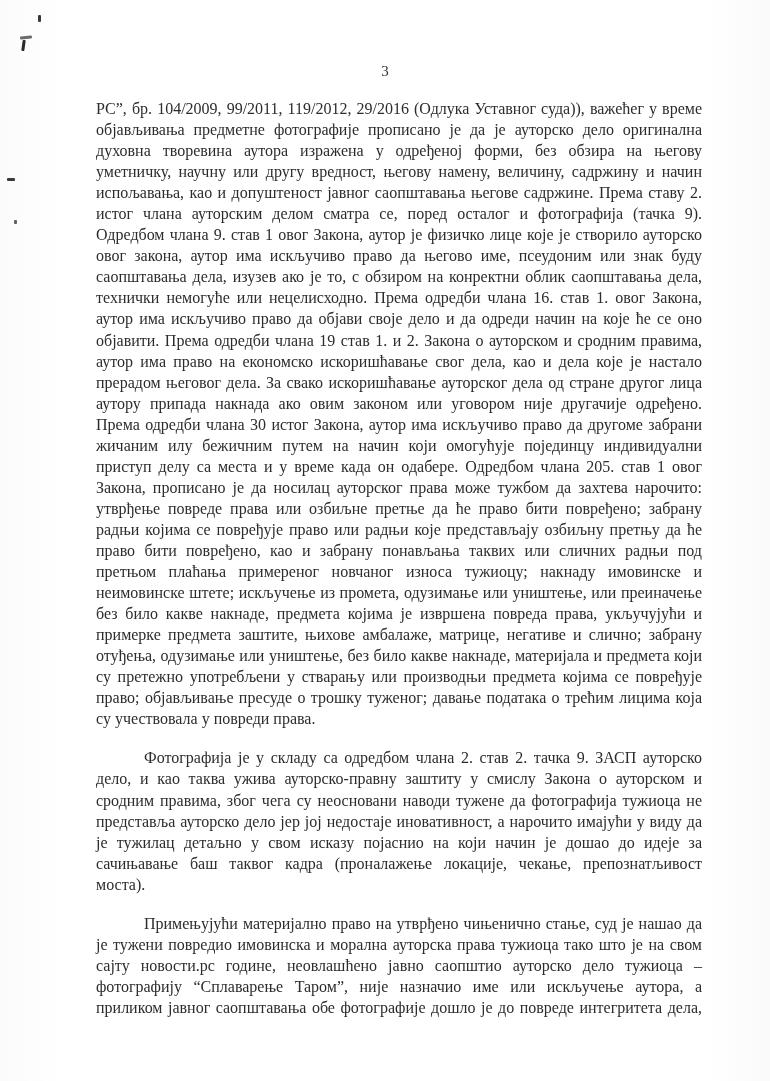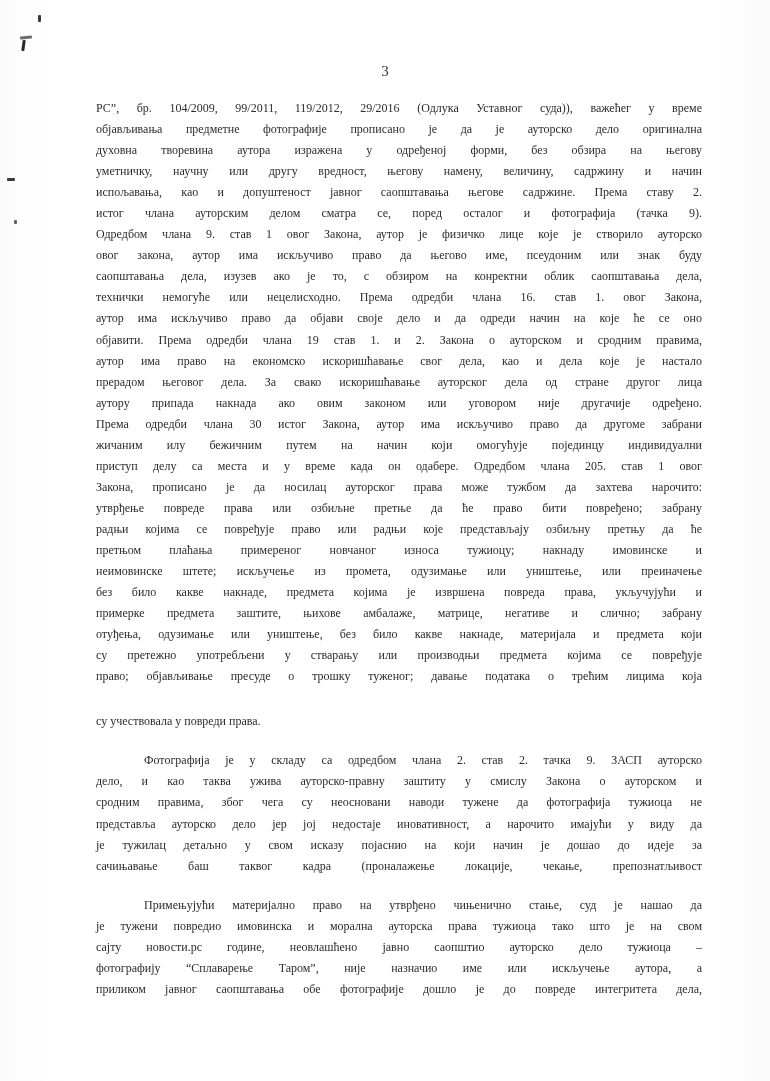--- a/index.html
+++ b/index.html
@@ -22,32 +22,32 @@
     .mark-3 { left: 22px; top: 40px; width: 3px; height: 11px; background:#2a2a2a; transform: rotate(8deg); }
     .mark-4 { left: 7px; top: 178px; width: 8px; height: 3px; }
     .mark-5 { left: 14px; top: 220px; width: 3px; height: 4px; opacity: .8; }
 
     .page-number {
       position: absolute; left: 0; width: 770px; top: 63px;
       text-align: center; font-size: 15px; color: #333;
     }
     .body-text {
       position: absolute; left: 96px; top: 98px; width: 606px;
-      font-size: 12px;
+      font-size: 16px;
       line-height: 21.05px;
       color: #2c2c2c;
     }
     .line {
       display: block;
       white-space: nowrap;
       text-align: justify;
       text-align-last: justify;
       height: 21.05px;
     }
-    .line.last { text-align-last: left; margin-top: 24px; }
+    .line.last { text-align-last: left; }
     .line.indent { padding-left: 48px; }
     .para-gap { height: 18px; }
   </style>
 </head>
 <body>
 
 <div class="page">
   <div class="scan-mark mark-1"></div>
   <div class="scan-mark mark-2"></div>
   <div class="scan-mark mark-3"></div>
@@ -72,37 +72,39 @@
         <span class="line">објавити. Према одредби члана 19 став 1. и 2. Закона о ауторском и сродним правима,</span>
         <span class="line">аутор има право на економско искоришћавање свог дела, као и дела које је настало</span>
         <span class="line">прерадом његовог дела. За свако искоришћавање ауторског дела од стране другог лица</span>
         <span class="line">аутору припада накнада ако овим законом или уговором није другачије одређено.</span>
         <span class="line">Према одредби члана 30 истог Закона, аутор има искључиво право да другоме забрани</span>
         <span class="line">жичаним илу бежичним путем на начин који омогућује појединцу индивидуални</span>
         <span class="line">приступ делу са места и у време када он одабере. Одредбом члана 205. став 1 овог</span>
         <span class="line">Закона, прописано је да носилац ауторског права може тужбом да захтева нарочито:</span>
         <span class="line">утврђење повреде права или озбиљне претње да ће право бити повређено; забрану</span>
         <span class="line">радњи којима се повређује право или радњи које представљају озбиљну претњу да ће</span>
+        <span class="line">право бити повређено, као и забрану понављања таквих или сличних радњи под</span>
         <span class="line">претњом плаћања примереног новчаног износа тужиоцу; накнаду имовинске и</span>
         <span class="line">неимовинске штете; искључење из промета, одузимање или уништење, или преиначење</span>
         <span class="line">без било какве накнаде, предмета којима је извршена повреда права, укључујући и</span>
         <span class="line">примерке предмета заштите, њихове амбалаже, матрице, негативе и слично; забрану</span>
         <span class="line">отуђења, одузимање или уништење, без било какве накнаде, материјала и предмета који</span>
         <span class="line">су претежно употребљени у стварању или производњи предмета којима се повређује</span>
         <span class="line">право; објављивање пресуде о трошку туженог; давање података о трећим лицима која</span>
         <span class="line last">су учествовала у повреди права.</span>
       </div>
       <div class="para-gap"></div>
       <div class="paragraph">
         <span class="line indent">Фотографија је у складу са одредбом члана 2. став 2. тачка 9. ЗАСП ауторско</span>
         <span class="line">дело, и као таква ужива ауторско-правну заштиту у смислу Закона о ауторском и</span>
         <span class="line">сродним правима, због чега су неосновани наводи тужене да фотографија тужиоца не</span>
         <span class="line">представља ауторско дело јер јој недостаје иновативност, а нарочито имајући у виду да</span>
         <span class="line">је тужилац детаљно у свом исказу појаснио на који начин је дошао до идеје за</span>
         <span class="line">сачињавање баш таквог кадра (проналажење локације, чекање, препознатљивост</span>
+        <span class="line last">моста).</span>
       </div>
       <div class="para-gap"></div>
       <div class="paragraph">
         <span class="line indent">Примењујући материјално право на утврђено чињенично стање, суд је нашао да</span>
         <span class="line">је тужени повредио имовинска и морална ауторска права тужиоца тако што је на свом</span>
         <span class="line">сајту новости.рс године, неовлашћено јавно саопштио ауторско дело тужиоца –</span>
         <span class="line">фотографију “Сплаварење Таром”, није назначио име или искључење аутора, а</span>
         <span class="line">приликом јавног саопштавања обе фотографије дошло је до повреде интегритета дела,</span>
       </div>
     </div>

